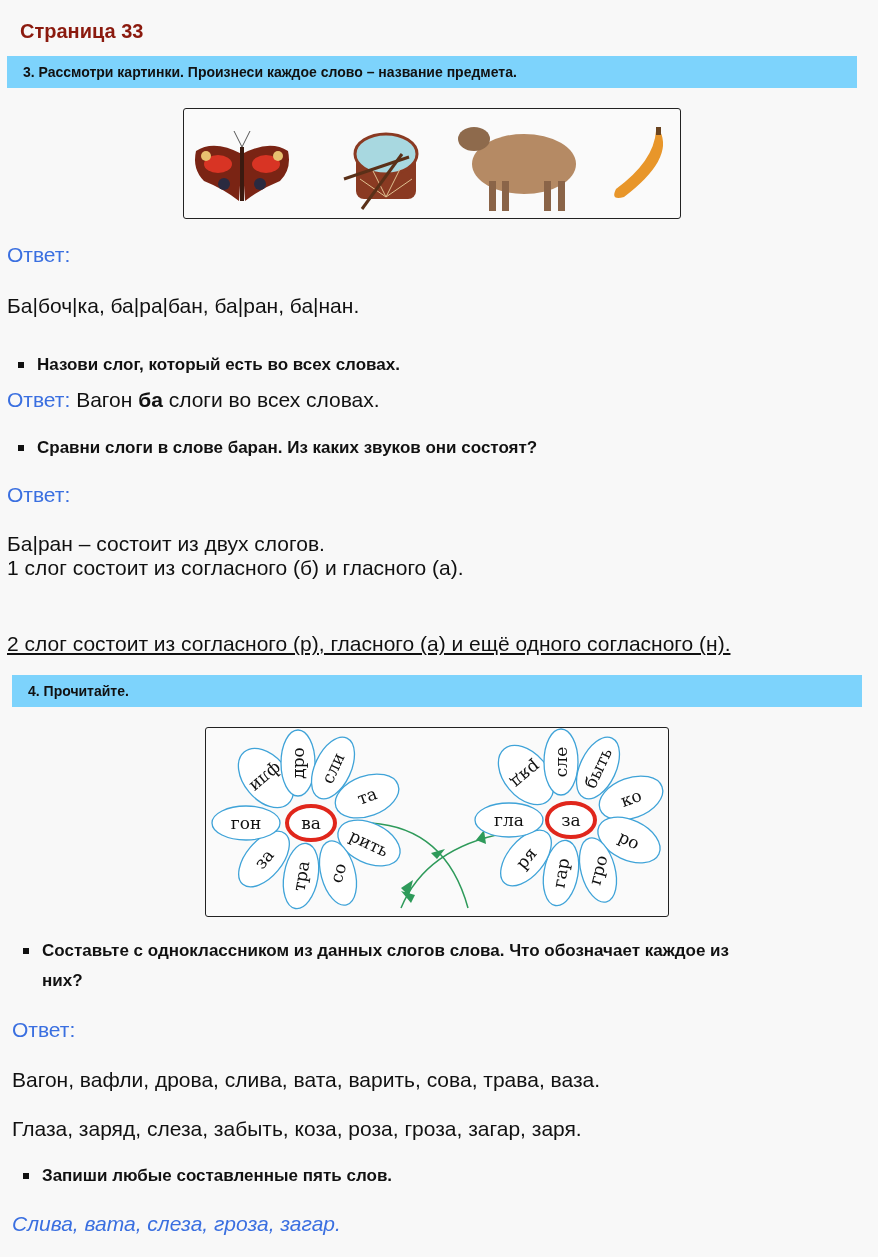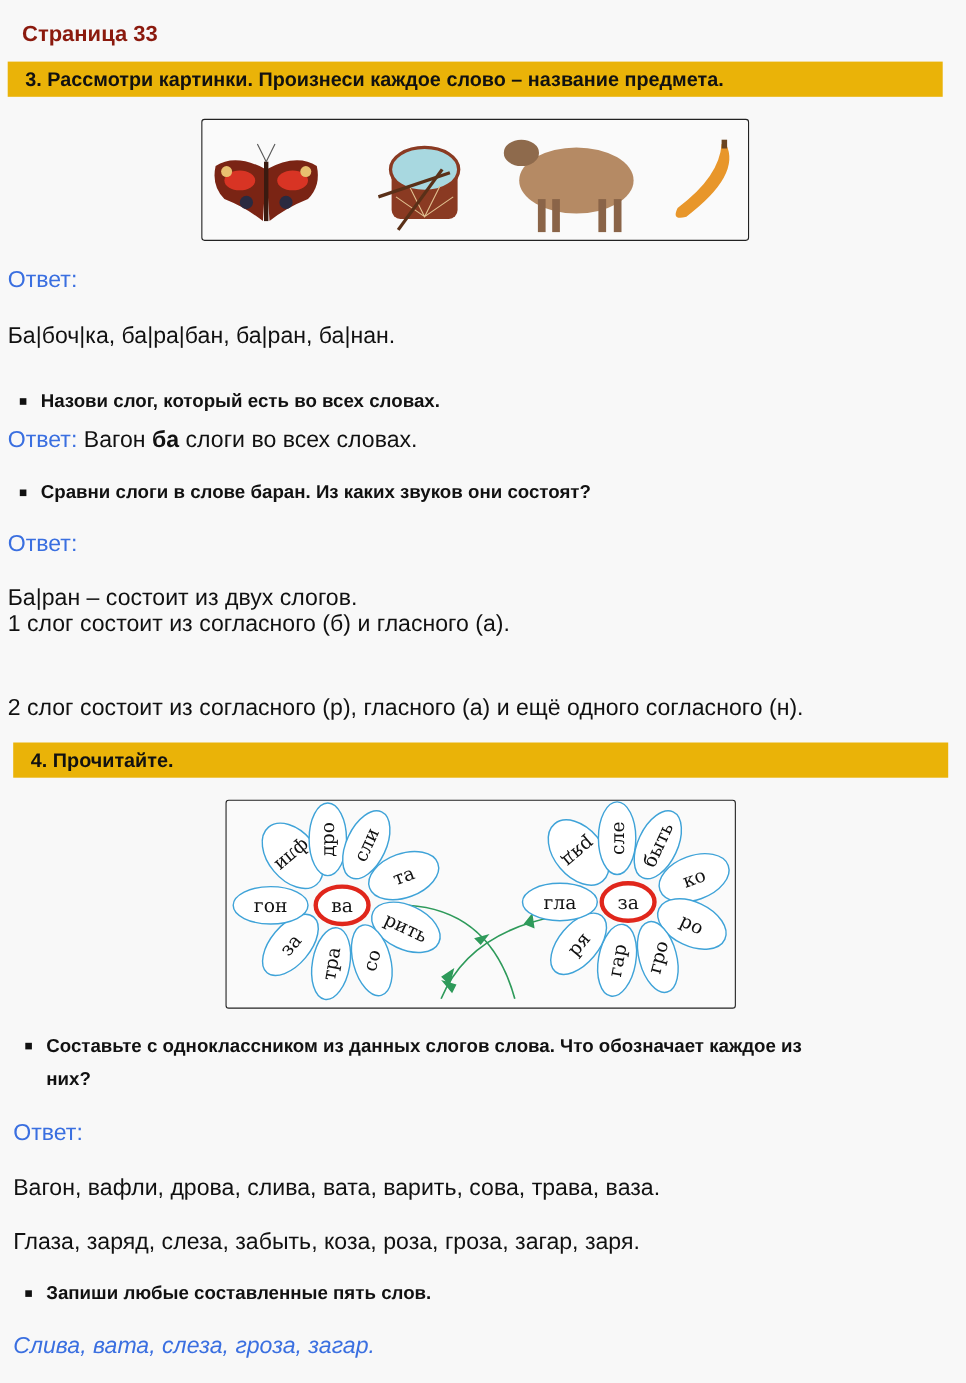--- a/index.html
+++ b/index.html
@@ -3,21 +3,21 @@
 <meta charset="utf-8">
 <style>
   html, body { margin: 0; padding: 0; }
   body {
     width: 878px; height: 1257px; background: #f8f8f8;
     font-family: "Liberation Sans", sans-serif; color: #111; font-size: 17px;
     position: relative; overflow: hidden;
   }
   .abs { position: absolute; }
   .page-title { left: 20px; top: 20px; font-size: 20px; font-weight: bold; color: #8b1a0e; text-align: center; }
-  .task-bar { background: #eab308; height: 32px; font-weight: bold; font-size: 18px; line-height: 32px; }
+  .task-bar { background: #7dd3fc; height: 32px; font-weight: bold; font-size: 14px; line-height: 32px; }
   .task-bar span { padding-left: 16px; }
   .answer-label { color: #3a6fe0; }
   .line { font-size: 21px; }
   .bullet { font-weight: bold; font-size: 17px; line-height: 30px; }
   .bullet::before { content: ""; position: absolute; left: -19px; top: 12px; width: 6px; height: 6px; background: #111; }
   .img-box { border: 1px solid #222; border-radius: 3px; background: #fafafa; }
   .italic-blue { color: #3a6fe0; font-style: italic; }
   svg text { font-family: "DejaVu Serif", serif; }
 </style>
 </head>
@@ -80,21 +80,21 @@
   <span>слоги во всех словах.</span>
 </div>
 
 <div class="abs bullet" style="left:37px; top:433px;">
   <span>Сравни слоги в слове баран. Из каких звуков они состоят?</span>
 </div>
 
 <div class="abs line answer-label" style="left:7px; top:483px;">Ответ:</div>
 <div class="abs line" style="left:7px; top:532px;">Ба|ран – состоит из двух слогов.</div>
 <div class="abs line" style="left:7px; top:556px;">1 слог состоит из согласного (б) и гласного (а).</div>
-<div class="abs line" style="left:7px; top:632px;">2 слог состоит из согласного (р), гласного (а) и ещё одного согласного (н).</div>
+<div class="abs line" style="left:7px; top:632px;text-decoration:underline;">2 слог состоит из согласного (р), гласного (а) и ещё одного согласного (н).</div>
 
 <div class="abs task-bar" style="left:12px; top:675px; width:850px;">
   <span>4. Прочитайте.</span>
 </div>
 
 <div class="abs img-box" style="left:205px; top:727px; width:462px; height:188px;">
   <svg width="462" height="188" viewBox="0 0 462 188">
 
     <path d="M165 95 Q240 100 262 180" stroke="#2e9a5a" stroke-width="1.5" fill="none"></path>
     <path d="M195 180 Q220 120 300 105" stroke="#2e9a5a" stroke-width="1.5" fill="none"></path>

